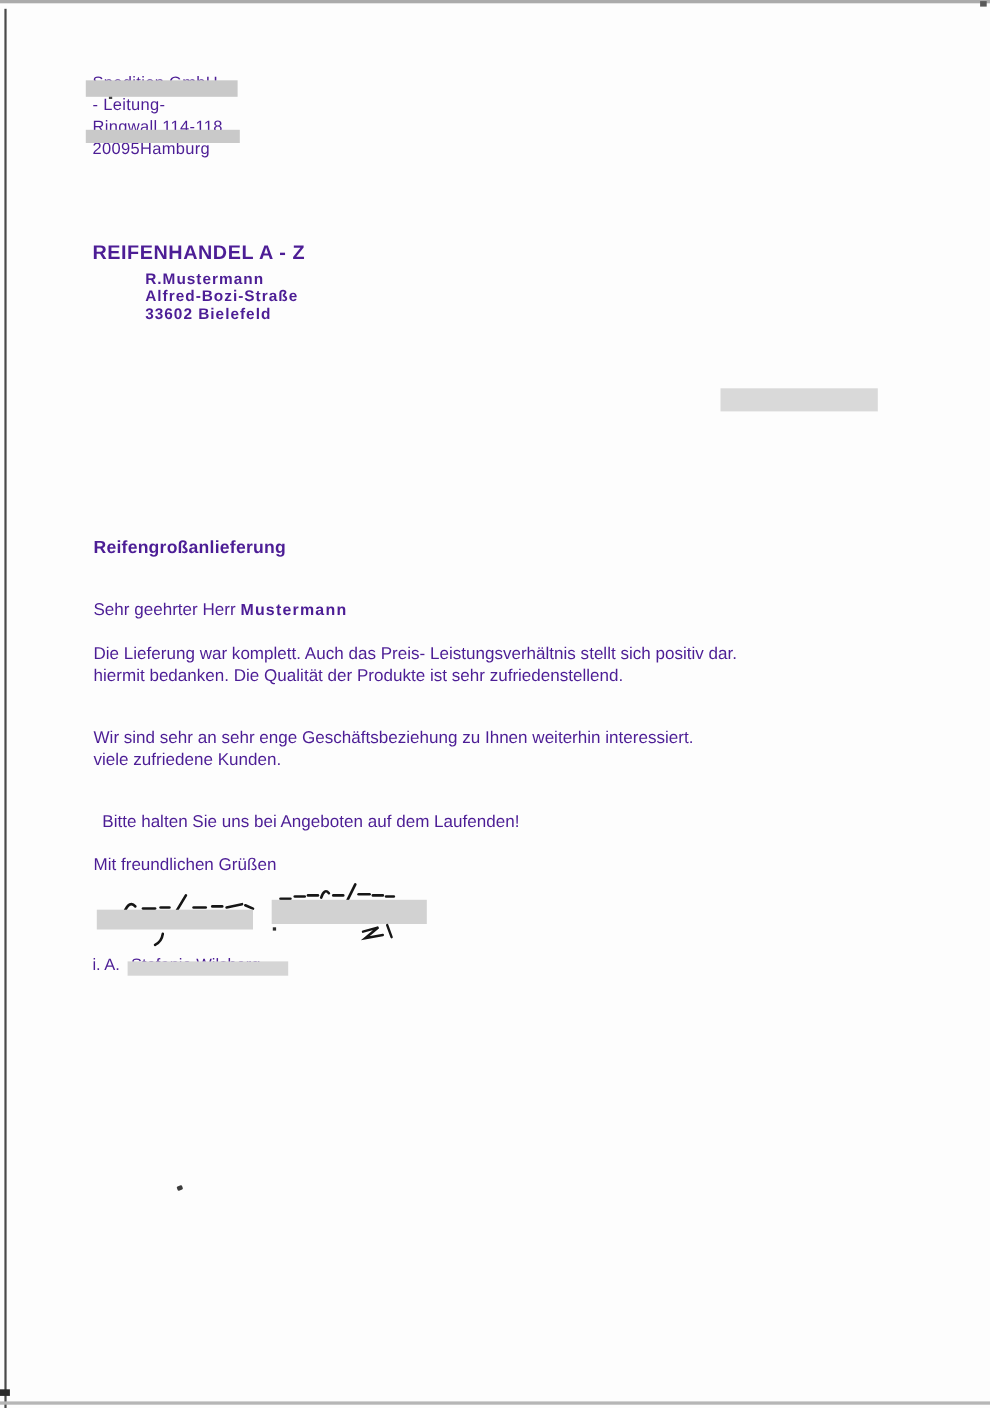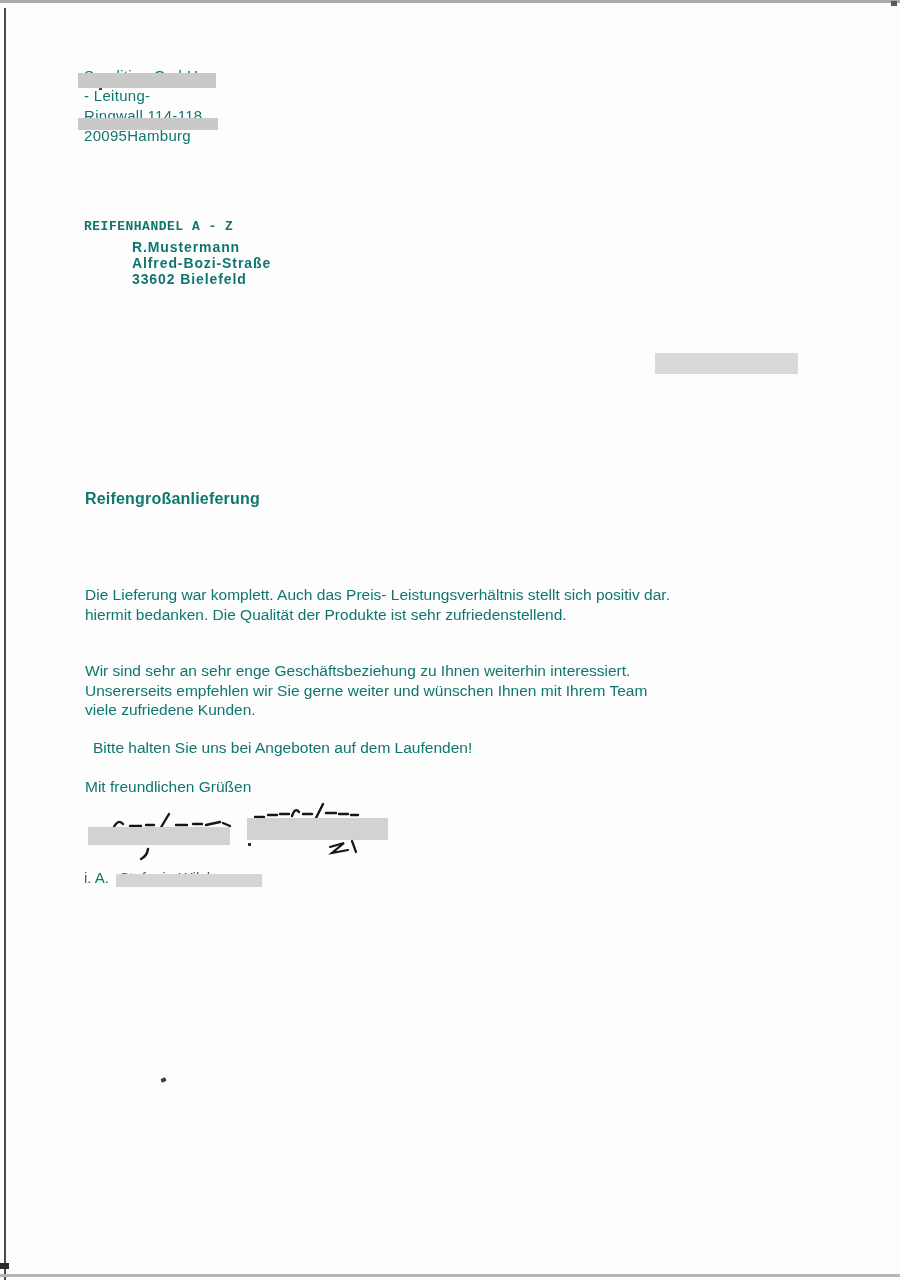--- a/index.html
+++ b/index.html
@@ -2,38 +2,38 @@
 <html><head>
 <meta charset="utf-8">
 <style>
   html, body { margin: 0; padding: 0; background: #ffffff; }
   .page {
     position: relative;
     width: 900px;
     height: 1280px;
     background: #fdfdfd;
     font-family: "Liberation Sans", sans-serif;
-    color: #0f766e;
+    color: #4c1d95;
     overflow: hidden;
   }
   .abs { position: absolute; }
   
   .edge-top    { left: 0; top: 0; width: 900px; height: 3px; background: #ababab; }
   .edge-left   { left: 4px; top: 8px; width: 2px; height: 1272px; background: #4a4a4a; }
   .edge-bottom { left: 0; top: 1274px; width: 900px; height: 3px; background: #b6b6b6; }
   .tick-bl     { left: 0; top: 1263px; width: 9px; height: 6px; background: #2a2a2a; }
   .speck-tr    { left: 891px; top: 1px; width: 6px; height: 5px; background: #5a5a5a; }
   .speck       { width: 5px; height: 4px; background: #3c3c3c; border-radius: 1px; transform: rotate(-20deg); }
 
   
   .sender-line { font-size: 15px; line-height: 20px; letter-spacing: 0.3px; white-space: nowrap; }
   .redact-wrap { position: relative; display: inline-block; }
   .redact-bar  { position: absolute; background: #c9c9c9; }
 
-  .recipient-company { font-size: 13px; font-weight: 700; letter-spacing: 0.5px; white-space: nowrap; font-family: Liberation Mono, monospace; }
+  .recipient-company { font-size: 18px; font-weight: 700; letter-spacing: 0.5px; white-space: nowrap; }
   .recipient-line    { font-size: 14px; font-weight: 700; letter-spacing: 0.9px; white-space: nowrap; padding-left: 48px; }
 
   .subject   { font-size: 16px; font-weight: 700; letter-spacing: 0.2px; white-space: nowrap; }
   .bodytext  { font-size: 15.5px; line-height: 19.5px; white-space: nowrap; }
   .saluname  { font-weight: 600; font-size: 14.5px; letter-spacing: 1.1px; }
 
   .redaction-block { background: #d9d9d9; }
 
   .ia-line { font-size: 15px; white-space: nowrap; }
 </style>
@@ -71,29 +71,32 @@
     <div class="recipient-company" style="margin-bottom:5px;">REIFENHANDEL A - Z</div>
     <div class="recipient-line">R.Mustermann</div>
     <div class="recipient-line">Alfred-Bozi-Straße</div>
     <div class="recipient-line">33602 Bielefeld</div>
   </div>
 
   <div class="abs redaction-block" style="left:655px; top:353px; width:143px; height:21px;"></div>
 
   <div class="abs subject" style="left:85px; top:490px;">Reifengroßanlieferung</div>
 
+  <div class="abs bodytext" style="left:85px; top:545px;">
+    <span>Sehr geehrter Herr</span>
+    <span class="saluname">Mustermann</span>
+  </div>
 
   <div class="abs" style="left:85px; top:585px;">
     <div class="bodytext">Die Lieferung war komplett. Auch das Preis- Leistungsverhältnis stellt sich positiv dar.</div>
     <div class="bodytext">hiermit bedanken. Die Qualität der Produkte ist sehr zufriedenstellend.</div>
   </div>
 
   <div class="abs" style="left:85px; top:661px;">
     <div class="bodytext">Wir sind sehr an sehr enge Geschäftsbeziehung zu Ihnen weiterhin interessiert.</div>
-    <div class="bodytext">Unsererseits empfehlen wir Sie gerne weiter und wünschen Ihnen mit Ihrem Team</div>
     <div class="bodytext">viele zufriedene Kunden.</div>
   </div>
 
   <div class="abs bodytext" style="left:93px; top:738px;">Bitte halten Sie uns bei Angeboten auf dem Laufenden!</div>
 
   <div class="abs bodytext" style="left:85px; top:777px;">Mit freundlichen Grüßen</div>
 
   <svg class="abs" style="left:75px; top:800px;" width="340" height="70" viewBox="0 0 340 70">
 
     <g stroke="#161616" stroke-width="2.4" fill="none" stroke-linecap="round">

